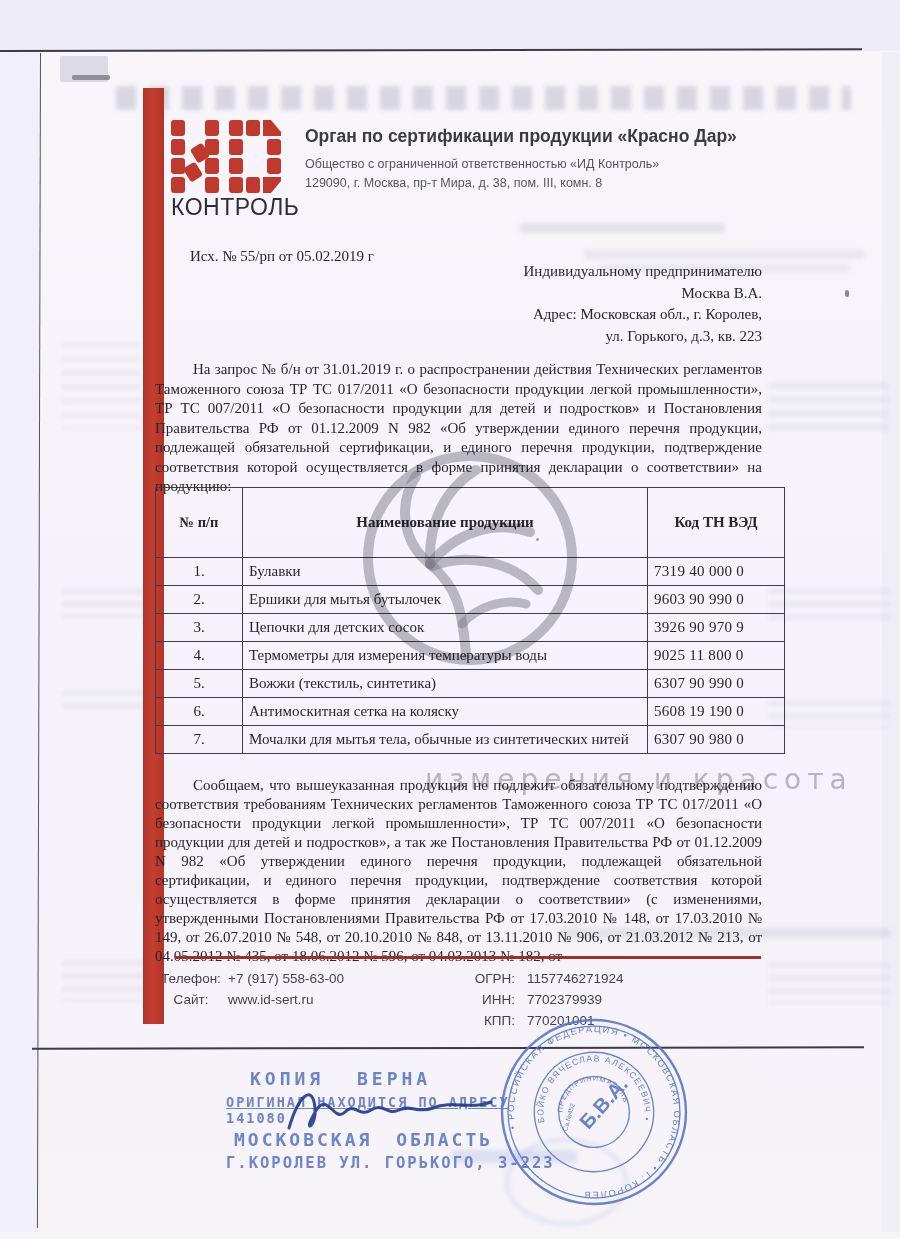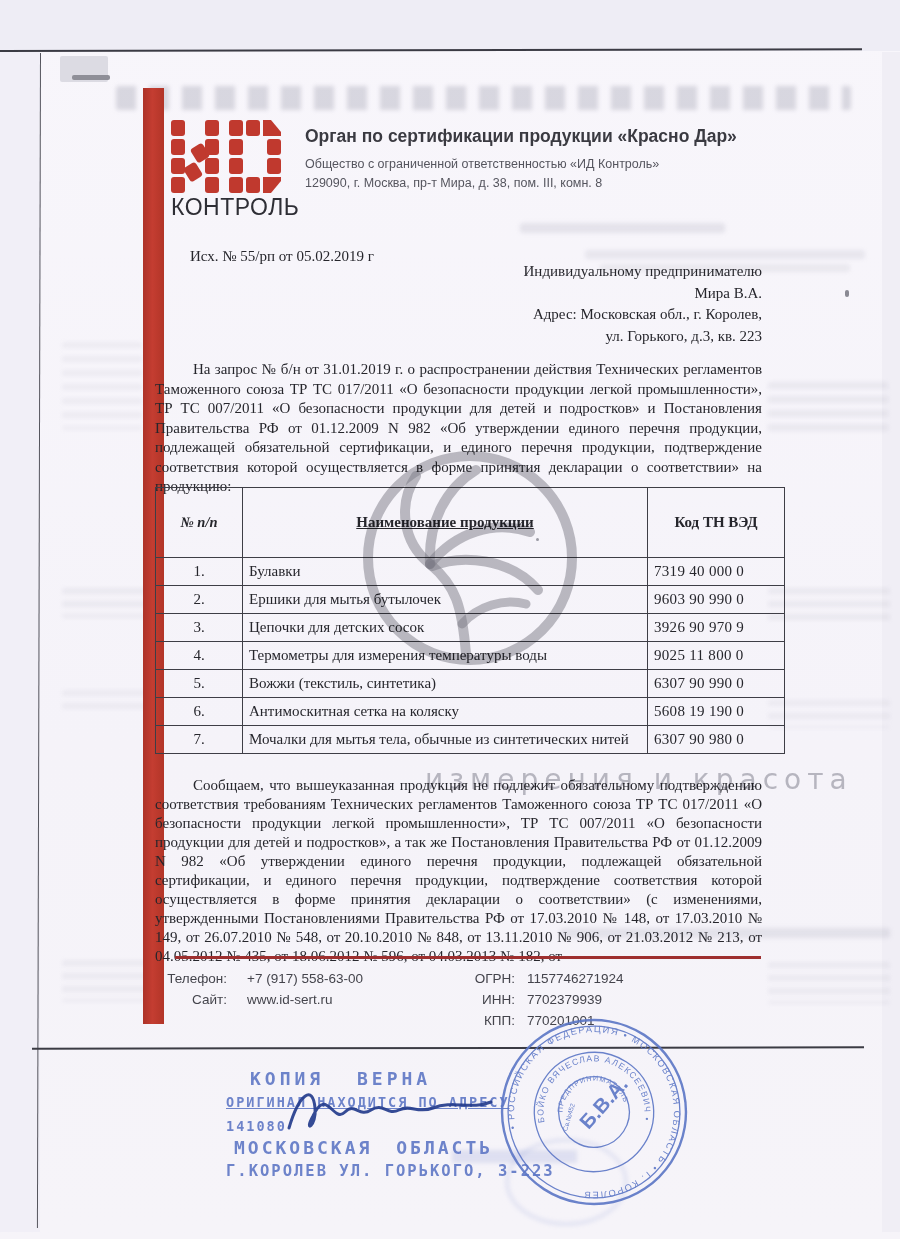--- a/index.html
+++ b/index.html
@@ -28,46 +28,46 @@
   
   .ref{left:190px;top:248px;font-size:15px;color:#26262c;}
   .recipient{left:460px;top:261px;width:302px;text-align:right;font-size:15px;line-height:21.5px;color:#26262c;}
   .place-note{left:460px;top:330px;width:302px;text-align:right;font-weight:bold;font-size:15px;color:#26262c;}
   .para{left:155px;width:607px;font-size:15px;line-height:19.5px;text-align:justify;text-indent:38px;color:#26262c;}
   .para1{top:360px;}
   .para2{top:776px;line-height:19px;}
   
   table.products{left:155px;top:487px;width:600px;border-collapse:collapse;table-layout:fixed;font-size:15px;color:#26262c;}
   table.products td,table.products th{border:1.6px solid #3e3e46;padding:2px 6px;vertical-align:middle;}
-  th.h-num{width:74px;font-weight:bold;font-size:14.5px;font-style:italic;}
-  th.h-name{width:392px;font-weight:bold;text-decoration:underline;}
+  th.h-num{width:74px;font-weight:bold;font-size:14.5px;}
+  th.h-name{width:392px;font-weight:bold;}
   th.h-code{width:124px;font-weight:bold;}
   tr.hdr{height:70px;}
   tr.row{height:28px;}
   td.num{text-align:center;}
   td.name{padding-left:8px;}
   td.code{padding-left:10px;letter-spacing:.3px;}
   
   .wm{pointer-events:none;mix-blend-mode:multiply;}
   .wm-big{left:186px;top:640px;width:700px;font-family:"DejaVu Sans",sans-serif;font-weight:bold;font-size:116px;letter-spacing:1px;color:rgba(118,118,128,.42);}
   .wm-sub{left:425px;top:763px;font-family:"DejaVu Sans",sans-serif;font-size:28px;letter-spacing:6px;color:rgba(126,126,138,.50);}
   
   .foot-red-line{left:175px;top:956px;width:586px;height:3px;background:#9e2f2f;}
   .footer{left:155px;top:971px;width:607px;font-family:"Liberation Sans",sans-serif;font-size:13.5px;color:#44444c;}
   .foot-row{display:flex;margin-bottom:6px;}
-  .foot-label{width:72px;text-align:right;margin-right:20px;}
+  .foot-label{width:72px;text-align:center;margin-right:1px;}
   .footer-reg{left:465px;top:971px;width:300px;font-family:"Liberation Sans",sans-serif;font-size:13.5px;color:#44444c;}
   .reg-label{width:50px;text-align:right;margin-right:12px;}
   .bottom-line{left:32px;top:1047px;width:832px;height:2px;background:#3b3b44;transform:rotate(-0.1deg);}
   
   .stamp-lines{left:226px;top:1068px;font-family:"DejaVu Sans Mono",monospace;font-weight:bold;color:#5b74c4;opacity:.88;}
   .sl{white-space:nowrap;}
   .sl0{font-size:18px;letter-spacing:4px;word-spacing:18px;margin-left:24px;}
   .sl1{font-size:13.5px;letter-spacing:2px;margin-top:5px;text-decoration:underline;}
-  .sl2{font-size:13.5px;letter-spacing:2px;margin-top:8px;}
+  .sl2{font-size:13.5px;letter-spacing:2px;margin-top:0;}
   .sl3{font-size:18px;letter-spacing:3px;word-spacing:10px;margin-top:3px;margin-left:8px;}
   .sl4{font-size:15.5px;letter-spacing:2px;margin-top:4px;}
   .signature{left:283px;top:1072px;}
   .seal{left:498px;top:1016px;width:192px;height:192px;transform:rotate(-12deg);opacity:.9;}
   .seal-ghost{left:505px;top:1138px;width:115px;height:80px;border:4px solid rgba(100,120,200,.13);border-radius:50%;filter:blur(2px);}
   .seal-smudge{left:452px;top:1150px;width:125px;height:13px;background:rgba(100,120,200,.16);filter:blur(2px);}
 </style>
 </head>
 <body>
 
@@ -127,21 +127,21 @@
   </svg>
   <div class="abs logo-caption">КОНТРОЛЬ</div>
 
   <div class="abs org-title">Орган по сертификации продукции «Красно Дар»</div>
   <div class="abs org-sub">Общество с ограниченной ответственностью «ИД Контроль»</div>
   <div class="abs org-addr">129090, г. Москва, пр-т Мира, д. 38, пом. III, комн. 8</div>
 
   <div class="abs ref">Исх. № 55/рп от 05.02.2019 г</div>
   <div class="abs recipient">
       <div>Индивидуальному предпринимателю</div>
-      <div>Мира В.А.</div>
+      <div>Москва В.А.</div>
       <div>Адрес: Московская обл., г. Королев,</div>
       <div>ул. Горького, д.3, кв. 223</div>
     </div>
 
   <div class="abs para para1">На запрос № б/н от 31.01.2019 г. о распространении действия Технических регламентов Таможенного союза ТР ТС 017/2011 «О безопасности продукции легкой промышленности», ТР ТС 007/2011 «О безопасности продукции для детей и подростков» и Постановления Правительства РФ от 01.12.2009 N 982 «Об утверждении единого перечня продукции, подлежащей обязательной сертификации, и единого перечня продукции, подтверждение соответствия которой осуществляется в форме принятия декларации о соответствии» на продукцию:</div>
 
   <table class="abs products">
     <thead>
       <tr class="hdr">
         <th class="h-num">№ п/п</th>

